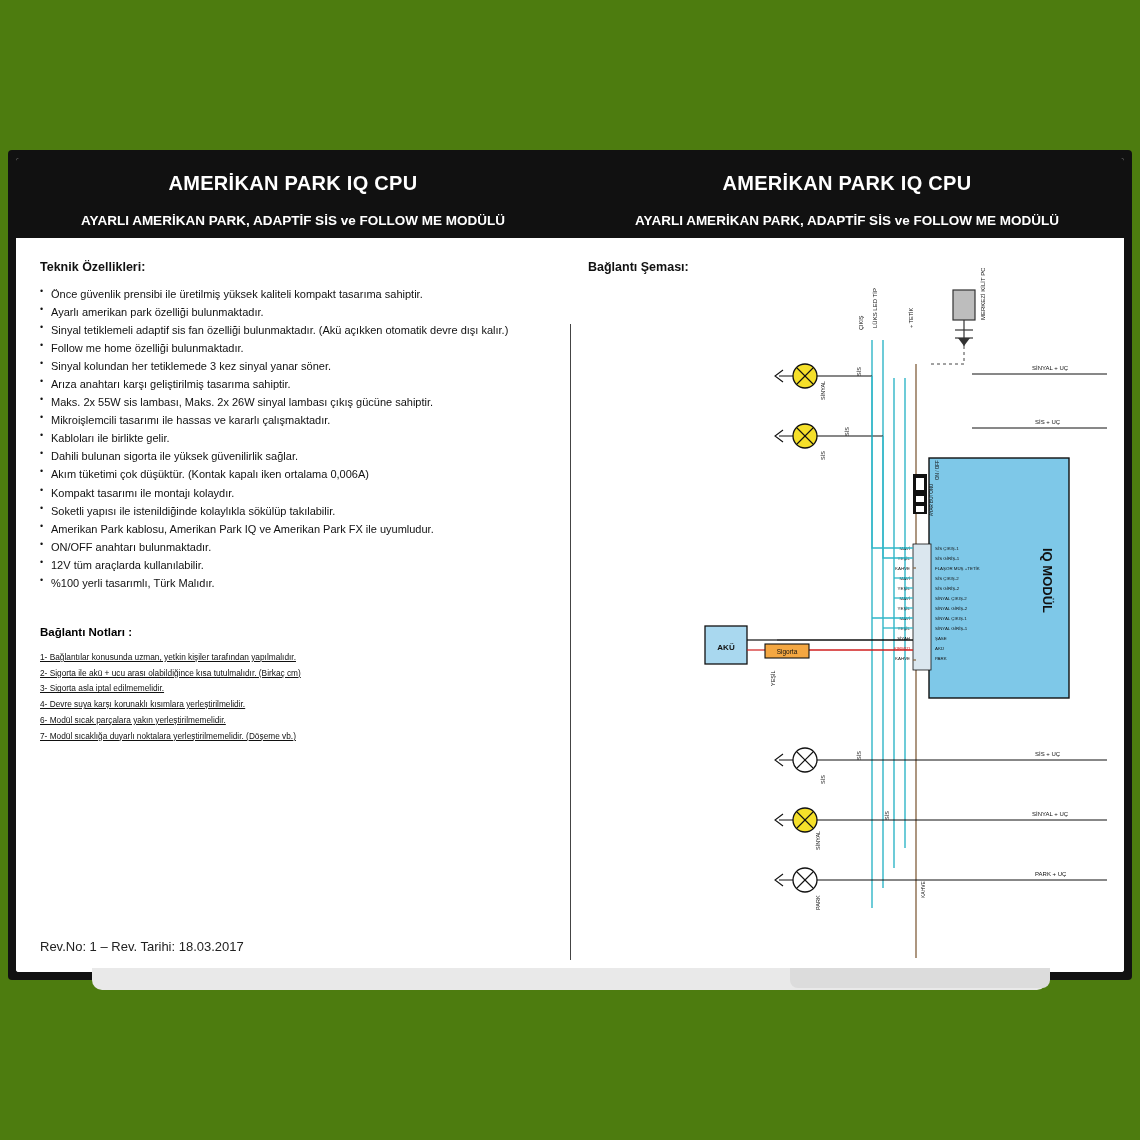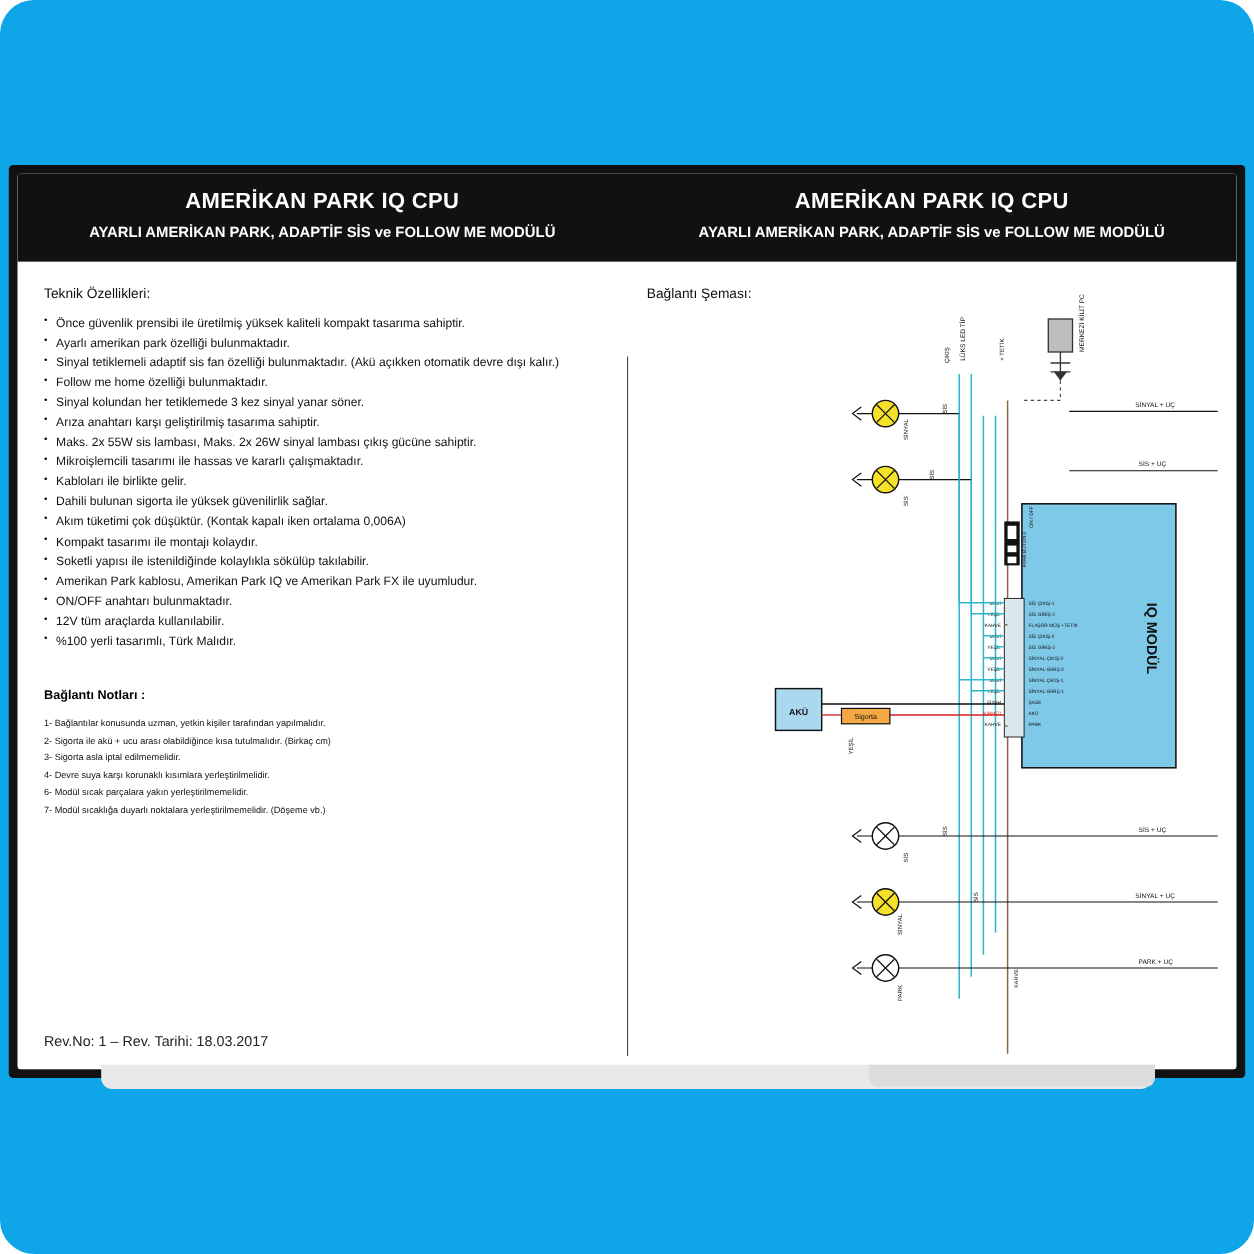--- a/index.html
+++ b/index.html
@@ -1,35 +1,35 @@
 <!DOCTYPE html>
 <html><head>
 <meta charset="utf-8">
 <style>
   html,body{margin:0;padding:0;background:#ffffff;}
   body{width:1140px;height:1140px;font-family:"Liberation Sans",sans-serif;overflow:hidden;}
-  .page{position:relative;width:1140px;height:1140px;background:#0ea5e9;border-radius:31px;}
+  .page{position:relative;width:1140px;height:1140px;background:#4d7c0f;}
   .sheet{position:absolute;left:8px;top:150px;width:1124px;height:830px;background:#111;border-radius:4px;}
   .inner{position:absolute;left:8px;top:8px;right:8px;bottom:8px;background:#fff;border-radius:3px;overflow:hidden;}
   .hdrband{position:absolute;left:0;top:0;width:100%;height:80px;background:#111;color:#fff;}
   .hdr-left,.hdr-right{position:absolute;top:0;width:50%;height:80px;text-align:center;}
   .hdr-left{left:0;} .hdr-right{left:50%;}
   .hdr-title{font-size:20px;font-weight:bold;letter-spacing:.3px;margin-top:14px;}
-  .hdr-sub{font-size:13.5px;font-weight:bold;margin-top:8px;}
+  .hdr-sub{font-size:13.5px;font-weight:bold;margin-top:18px;}
   .body{position:absolute;left:0;top:80px;right:0;bottom:0;background:#fff;}
   .divider{position:absolute;left:50%;top:86px;bottom:12px;width:1px;background:#444;}
   .left{position:absolute;left:0;top:0;width:50%;height:100%;padding:22px 18px 0 24px;box-sizing:border-box;}
   .right{position:absolute;left:50%;top:0;width:50%;height:100%;padding:22px 22px 0 18px;box-sizing:border-box;}
-  .sect-title{font-size:12.5px;font-weight:normal;color:#111;margin:0 0 12px 0;}
+  .sect-title{font-size:12.5px;font-weight:bold;color:#111;margin:0 0 12px 0;}
   ul.specs{list-style:none;margin:0;padding:0;}
   ul.specs li{font-size:11px;color:#111;line-height:1.55;margin:0 0 1px 0;padding-left:11px;position:relative;}
   ul.specs li:before{content:"•";position:absolute;left:0;top:-1px;font-size:9px;}
   .notes-title{font-size:11.5px;font-weight:bold;margin:34px 0 12px 0;}
   ol.notes{list-style:none;margin:0;padding:0;}
-  ol.notes li{font-size:8.3px;color:#111;line-height:1.9;}
+  ol.notes li{font-size:8.3px;color:#111;line-height:1.9;text-decoration:underline;}
   .rev{position:absolute;left:24px;bottom:18px;font-size:13px;color:#222;}
   .schem{position:absolute;left:0;top:30px;width:100%;height:720px;}
   .shadow-bar{position:absolute;left:92px;top:968px;width:955px;height:22px;background:#e9e9e9;border-radius:0 0 10px 10px;}
   .shadow-bar2{position:absolute;left:790px;top:968px;width:260px;height:20px;background:#dcdcdc;border-radius:0 0 8px 8px;}
   svg{display:block;}
   text{font-family:"Liberation Sans",sans-serif;}
 </style>
 </head>
 <body>
 

